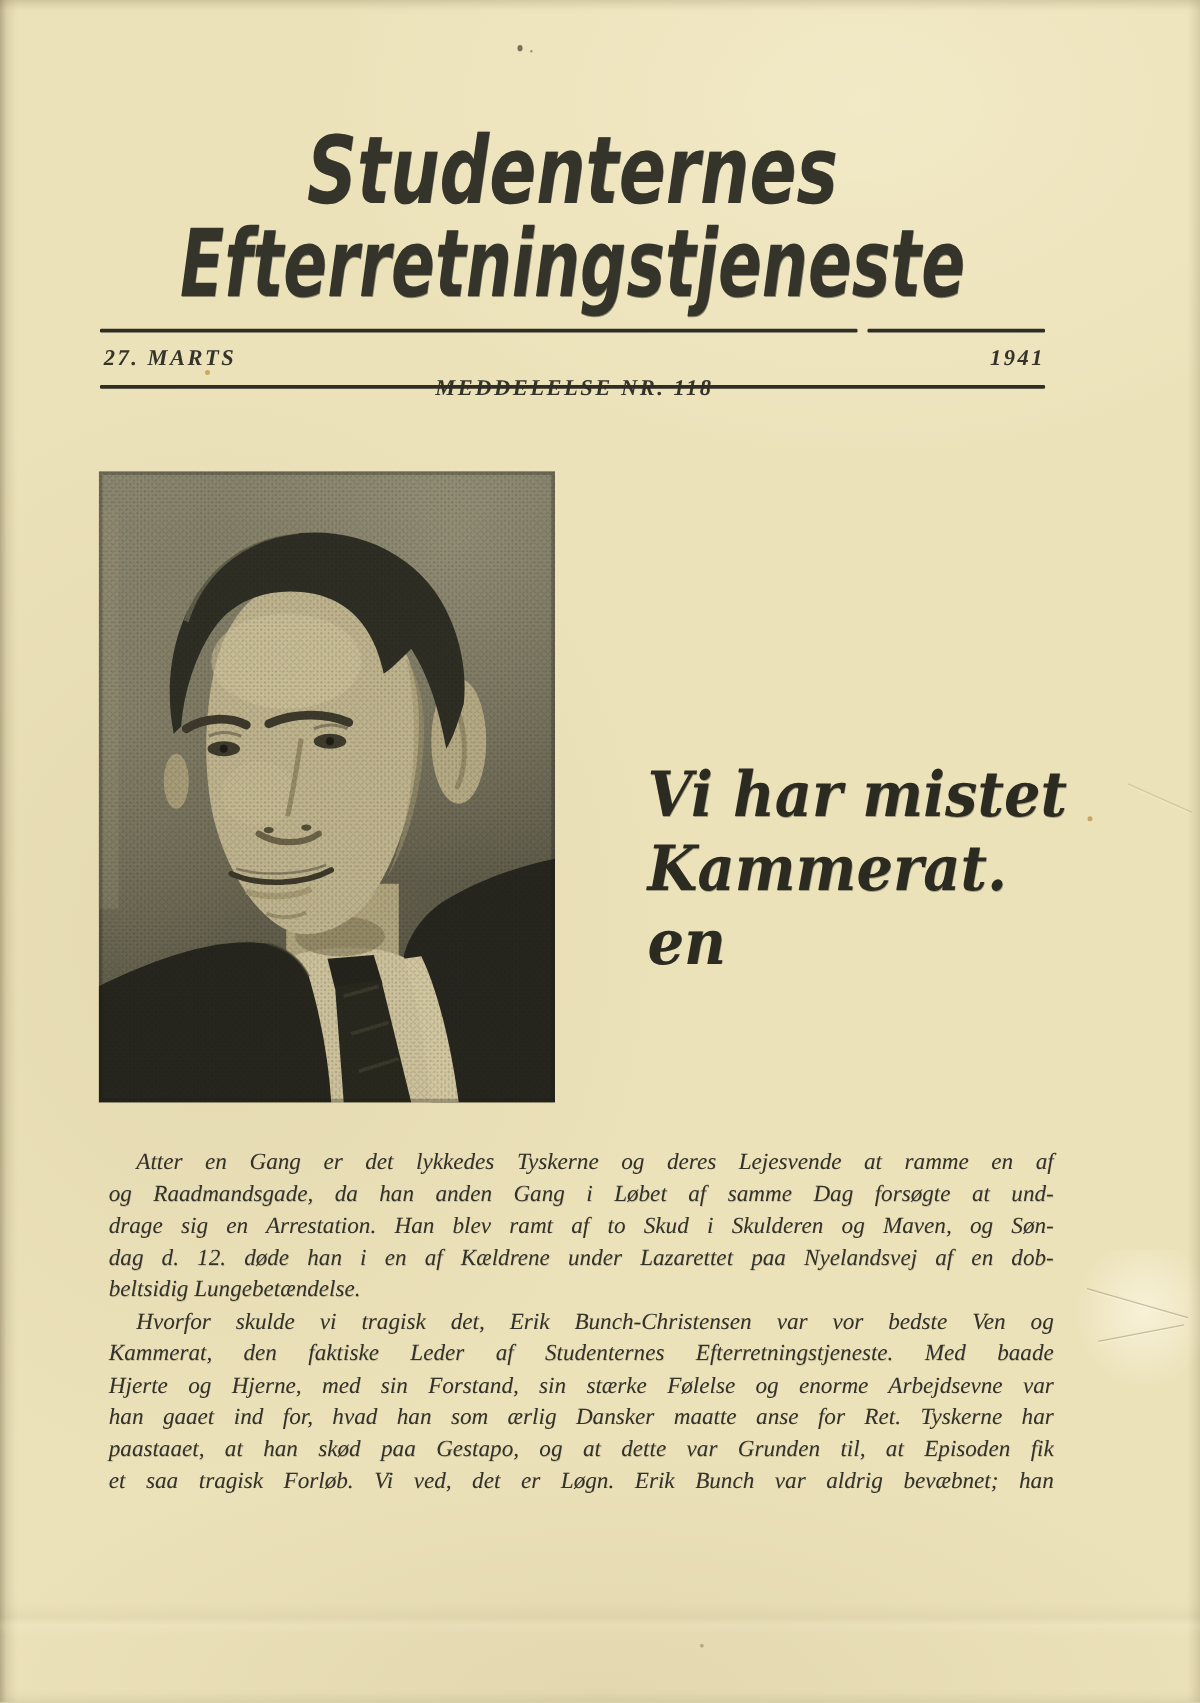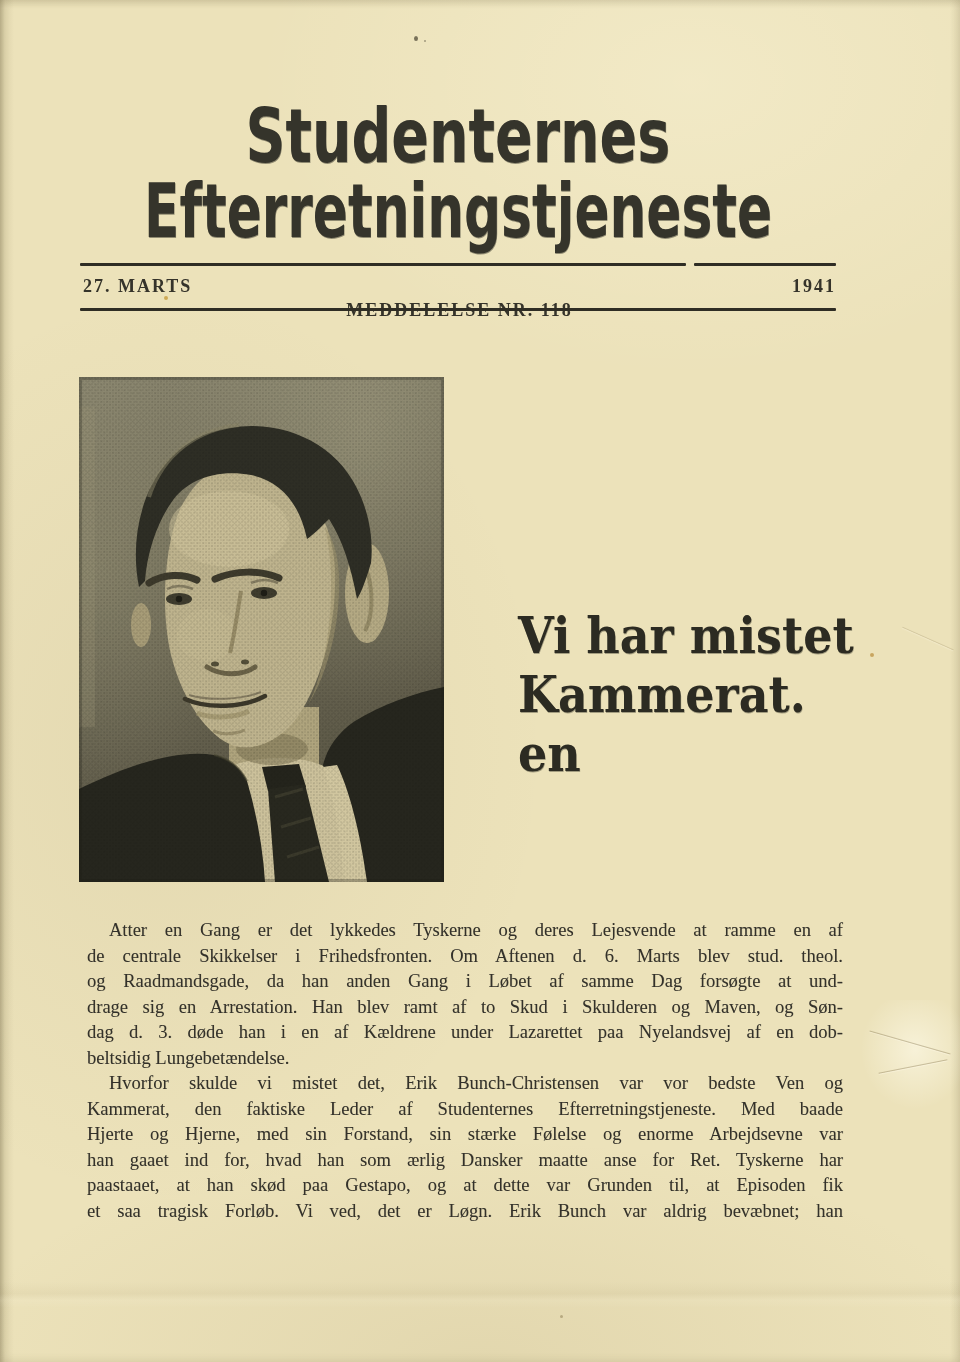--- a/index.html
+++ b/index.html
@@ -9,20 +9,21 @@
     background-color:#ece2ba;
     background-image:
       radial-gradient(ellipse 620px 420px at 72% 6%, rgba(255,250,226,0.30), rgba(255,250,226,0) 70%),
       radial-gradient(ellipse 520px 640px at 18% 55%, rgba(120,100,58,0.07), rgba(120,100,58,0) 72%),
       radial-gradient(ellipse 700px 300px at 50% 100%, rgba(140,118,70,0.10), rgba(140,118,70,0) 75%),
       linear-gradient(90deg, rgba(92,80,48,0.30) 0px, rgba(120,106,70,0.12) 5px, rgba(120,106,70,0) 14px),
       linear-gradient(270deg, rgba(110,96,58,0.10) 0px, rgba(110,96,58,0) 10px),
       linear-gradient(180deg, rgba(110,96,58,0.12) 0px, rgba(110,96,58,0) 8px);
     box-shadow: inset 0 0 10px rgba(90,78,44,0.18);
     font-kerning:normal;
+    font-style:italic;
   }
   
   .masthead{position:absolute;left:0;top:99px;width:916px;text-align:center;
     color:#35342b;font-family:"DejaVu Sans",sans-serif;font-weight:bold;}
   .m-line{font-size:75px;line-height:75px;letter-spacing:0px;white-space:nowrap;
     text-shadow:0.6px 0.6px 0 rgba(32,32,24,0.45);}
   .m-line > span{display:inline-block;transform-origin:50% 50%;}
   .m1 > span{transform:scaleX(0.74);}
   .m2 > span{transform:scaleX(0.69);}
   
@@ -181,28 +182,27 @@
 
   <div class="headline">
     <div class="h-line"><span>Vi har mistet</span></div>
     <div class="h-line"><span>Kammerat.</span></div>
     <div class="h-line"><span>en</span></div>
   </div>
 
   <div class="article">
     <div>
       <div class="bline indent">Atter en Gang er det lykkedes Tyskerne og deres Lejesvende at ramme en af</div>
-      <div class="bline">de centrale Skikkelser i Frihedsfronten. Om Aftenen d. 6. Marts blev stud. theol.</div>
       <div class="bline">og Raadmandsgade, da han anden Gang i Løbet af samme Dag forsøgte at und-</div>
       <div class="bline">drage sig en Arrestation. Han blev ramt af to Skud i Skulderen og Maven, og Søn-</div>
-      <div class="bline">dag d. 3. døde han i en af Kældrene under Lazarettet paa Nyelandsvej af en dob-</div>
+      <div class="bline">dag d. 12. døde han i en af Kældrene under Lazarettet paa Nyelandsvej af en dob-</div>
       <div class="bline plast">beltsidig Lungebetændelse.</div>
     </div>
     <div>
-      <div class="bline indent">Hvorfor skulde vi mistet det, Erik Bunch-Christensen var vor bedste Ven og</div>
+      <div class="bline indent">Hvorfor skulde vi tragisk det, Erik Bunch-Christensen var vor bedste Ven og</div>
       <div class="bline">Kammerat, den faktiske Leder af Studenternes Efterretningstjeneste. Med baade</div>
       <div class="bline">Hjerte og Hjerne, med sin Forstand, sin stærke Følelse og enorme Arbejdsevne var</div>
       <div class="bline">han gaaet ind for, hvad han som ærlig Dansker maatte anse for Ret. Tyskerne har</div>
       <div class="bline">paastaaet, at han skød paa Gestapo, og at dette var Grunden til, at Episoden fik</div>
       <div class="bline">et saa tragisk Forløb. Vi ved, det er Løgn. Erik Bunch var aldrig bevæbnet; han</div>
     </div>
   </div>
 
   <span class="speck speck1"></span>
   <span class="speck speck2"></span>

